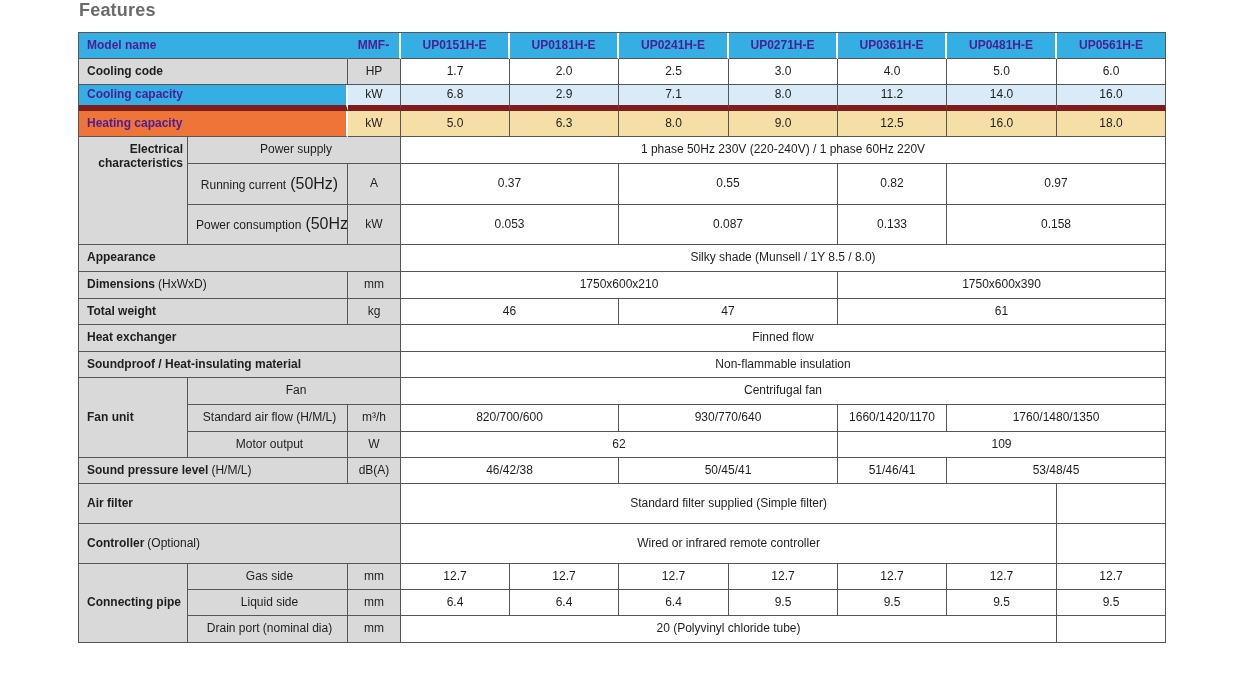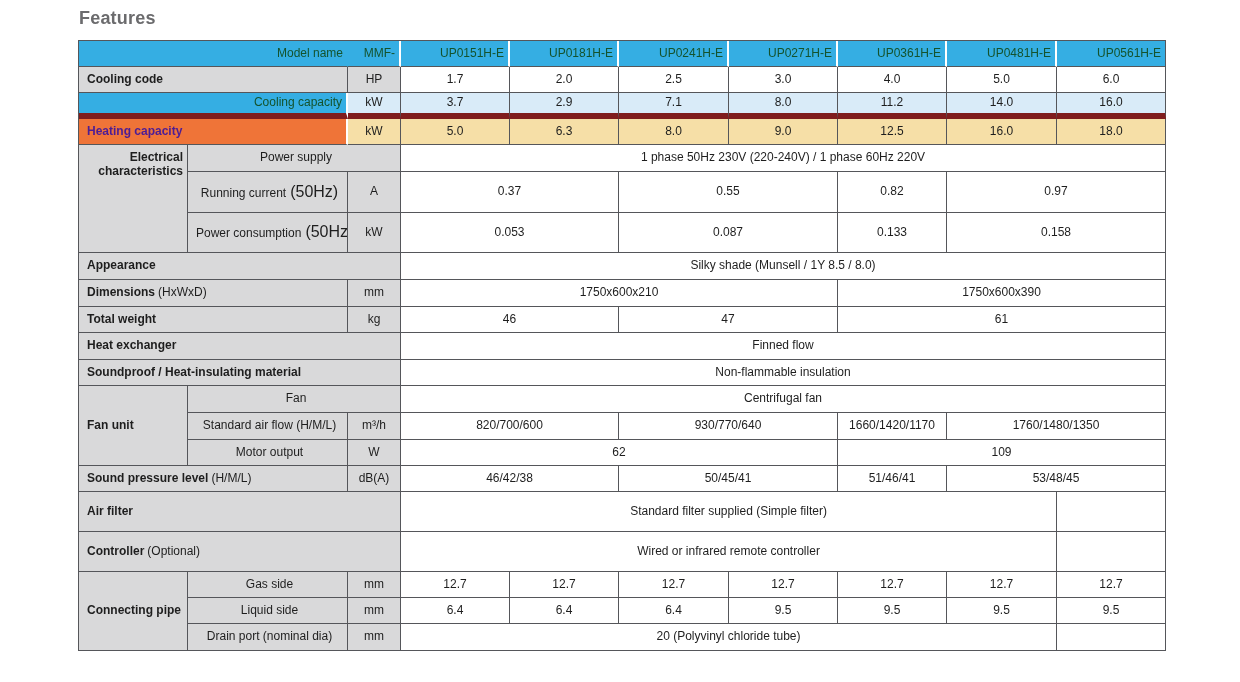--- a/index.html
+++ b/index.html
@@ -5,33 +5,33 @@
   :root{
     --blue:#35AEE3; --lblue:#D9EBF8; --orange:#EF7438; --cream:#F6DFA7;
     --gray:#D9D9DA; --bd:#55565A; --txt:#1E1E1E; --title:#6B6B6D;
   }
   *{box-sizing:border-box;}
   html,body{margin:0;padding:0;}
   body{
     width:1240px;height:682px;background:#fff;position:relative;
     font-family:"Liberation Sans", sans-serif;color:var(--txt);
   }
-  .sheet{position:absolute;left:78px;top:8px;}
+  .sheet{position:absolute;left:78px;top:0;}
   .page-title{font-size:18px;font-weight:bold;color:var(--title);margin:0 0 11px 1px;letter-spacing:.2px;}
   .table-wrap{border-top:1px solid var(--bd);border-left:1px solid var(--bd);display:inline-block;}
   table{border-collapse:separate;border-spacing:0;table-layout:fixed;width:1087px;}
   td{
     border-right:1px solid var(--bd);border-bottom:1px solid var(--bd);
     font-size:12px;padding:0 4px;text-align:center;vertical-align:middle;
     overflow:hidden;white-space:nowrap;background:#fff;line-height:1.15;
   }
   td.lab{text-align:left;padding-left:8px;font-weight:bold;}
   td.sub{text-align:center;padding-left:8px;font-weight:normal;}
   td.g{background:var(--gray);}
-  td.blu{background:var(--blue);color:#14532d;font-weight:normal;text-align:right;}
+  td.blu{background:var(--blue);color:#4c1d95;font-weight:bold;}
   td.lb{background:var(--lblue);}
   td.org{background:var(--orange);color:#4c1d95;font-weight:bold;}
   td.cr{background:var(--cream);}
   td.wr{border-right:2px solid #fff;}
   td.wb{border-bottom:6px solid #7f1d1d;}
   td.bluejoin{border-right:1px solid var(--blue);}
   td.grp-top{vertical-align:top;padding-top:6px;}
   .sfx{font-weight:normal;margin-left:3px;text-align:right;}
   .sfx-sm{font-weight:normal;margin-left:4px;font-size:16px;}
   tr.h26{height:26px;} tr.h27{height:27px;} tr.h40{height:40px;} tr.h41{height:41px;}
@@ -78,21 +78,21 @@
         <td>2.5</td>
         <td>3.0</td>
         <td>4.0</td>
         <td>5.0</td>
         <td>6.0</td>
       </tr>
 
       <tr class="h26">
         <td colspan="2" class="blu lab wr wb">Cooling capacity</td>
         <td class="lb wb">kW</td>
-        <td class="lb wb">3.7</td>
+        <td class="lb wb">6.8</td>
         <td class="lb wb">2.9</td>
         <td class="lb wb">7.1</td>
         <td class="lb wb">8.0</td>
         <td class="lb wb">11.2</td>
         <td class="lb wb">14.0</td>
         <td class="lb wb">16.0</td>
       </tr>
 
       <tr class="h26">
         <td colspan="2" class="org lab wr">Heating capacity</td>

